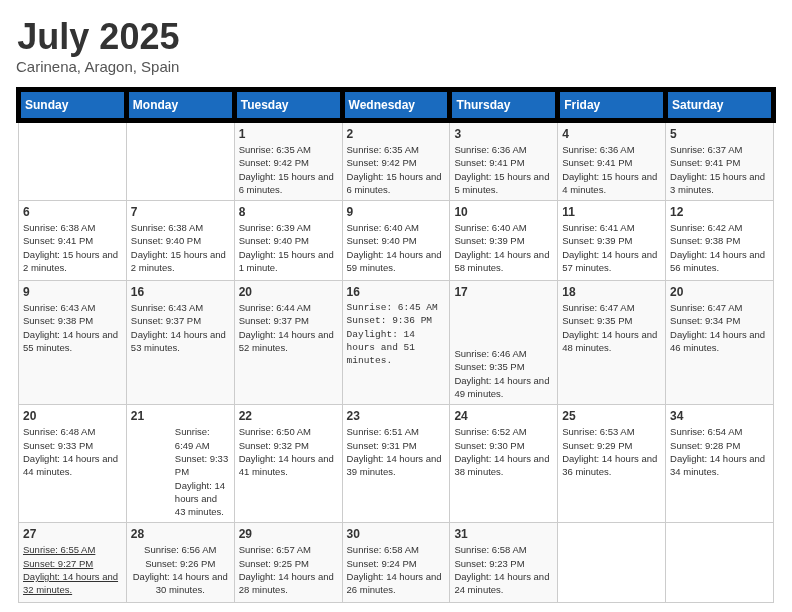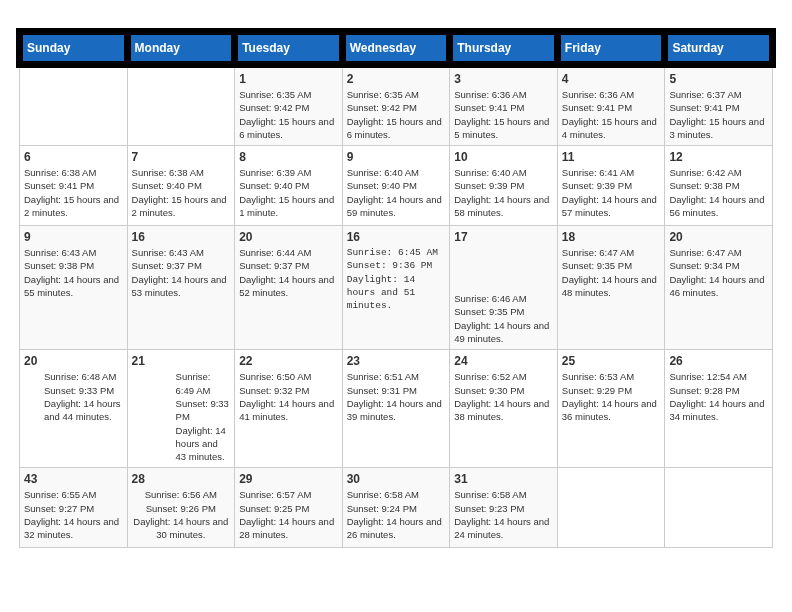--- a/index.html
+++ b/index.html
@@ -52,21 +52,21 @@
       border-collapse: collapse;
       table-layout: fixed;
     }
     thead tr th {
       background-color: #1a6bbf;
       color: #fff;
       font-size: 12px;
       font-weight: bold;
       padding: 6px 4px;
       text-align: left;
-      border: 7px solid #000000;
+      border: 5px solid #000000;
     }
     tbody tr td {
       border: 1px solid #ccc;
       vertical-align: top;
       padding: 4px;
       font-size: 10px;
       color: #333;
       height: 80px;
       background: #fff;
     }
@@ -86,20 +86,22 @@
     }
     .empty-cell {
       background: #fff !important;
     }
   </style>
 </head>
 <body>
 
 <div class="header">
   <div class="title-block">
+    <div class="month-title">July 2025</div>
+    <div class="location-title">Carinena, Aragon, Spain</div>
   </div>
 </div>
 
 <table>
   <thead>
     <tr id="weekday-header">
     <th>Sunday</th>
         <th>Monday</th>
         <th>Tuesday</th>
         <th>Wednesday</th>
@@ -227,21 +229,21 @@
         <td>
           <span class="day-num">20</span>
           <div class="day-info" style="white-space: pre-line;">Sunrise: 6:47 AM
 Sunset: 9:34 PM
 Daylight: 14 hours and 46 minutes.</div>
         </td>
       </tr>
       <tr>
         <td>
           <span class="day-num">20</span>
-          <div class="day-info" style="white-space: pre-line; margin-left: 20px;">Sunrise: 6:48 AM
+          <div class="day-info" style="white-space: pre-line;">Sunrise: 6:48 AM
 Sunset: 9:33 PM
 Daylight: 14 hours and 44 minutes.</div>
         </td>
         <td>
           <span class="day-num">21</span>
           <div class="day-info" style="white-space: pre-line; margin-left: 44px;">Sunrise: 6:49 AM
 Sunset: 9:33 PM
 Daylight: 14 hours and 43 minutes.</div>
         </td>
         <td>
@@ -262,30 +264,30 @@
 Sunset: 9:30 PM
 Daylight: 14 hours and 38 minutes.</div>
         </td>
         <td>
           <span class="day-num">25</span>
           <div class="day-info" style="white-space: pre-line;">Sunrise: 6:53 AM
 Sunset: 9:29 PM
 Daylight: 14 hours and 36 minutes.</div>
         </td>
         <td>
-          <span class="day-num">26</span>
-          <div class="day-info" style="white-space: pre-line;">Sunrise: 12:54 AM
+          <span class="day-num">34</span>
+          <div class="day-info" style="white-space: pre-line;">Sunrise: 6:54 AM
 Sunset: 9:28 PM
 Daylight: 14 hours and 34 minutes.</div>
         </td>
       </tr>
       <tr>
         <td>
-          <span class="day-num">43</span>
-          <div class="day-info" style="white-space: pre-line;">Sunrise: 6:55 AM
+          <span class="day-num">27</span>
+          <div class="day-info" style="white-space: pre-line; text-decoration: underline;">Sunrise: 6:55 AM
 Sunset: 9:27 PM
 Daylight: 14 hours and 32 minutes.</div>
         </td>
         <td>
           <span class="day-num">28</span>
           <div class="day-info" style="white-space: pre-line; text-align: center;">Sunrise: 6:56 AM
 Sunset: 9:26 PM
 Daylight: 14 hours and 30 minutes.</div>
         </td>
         <td>

